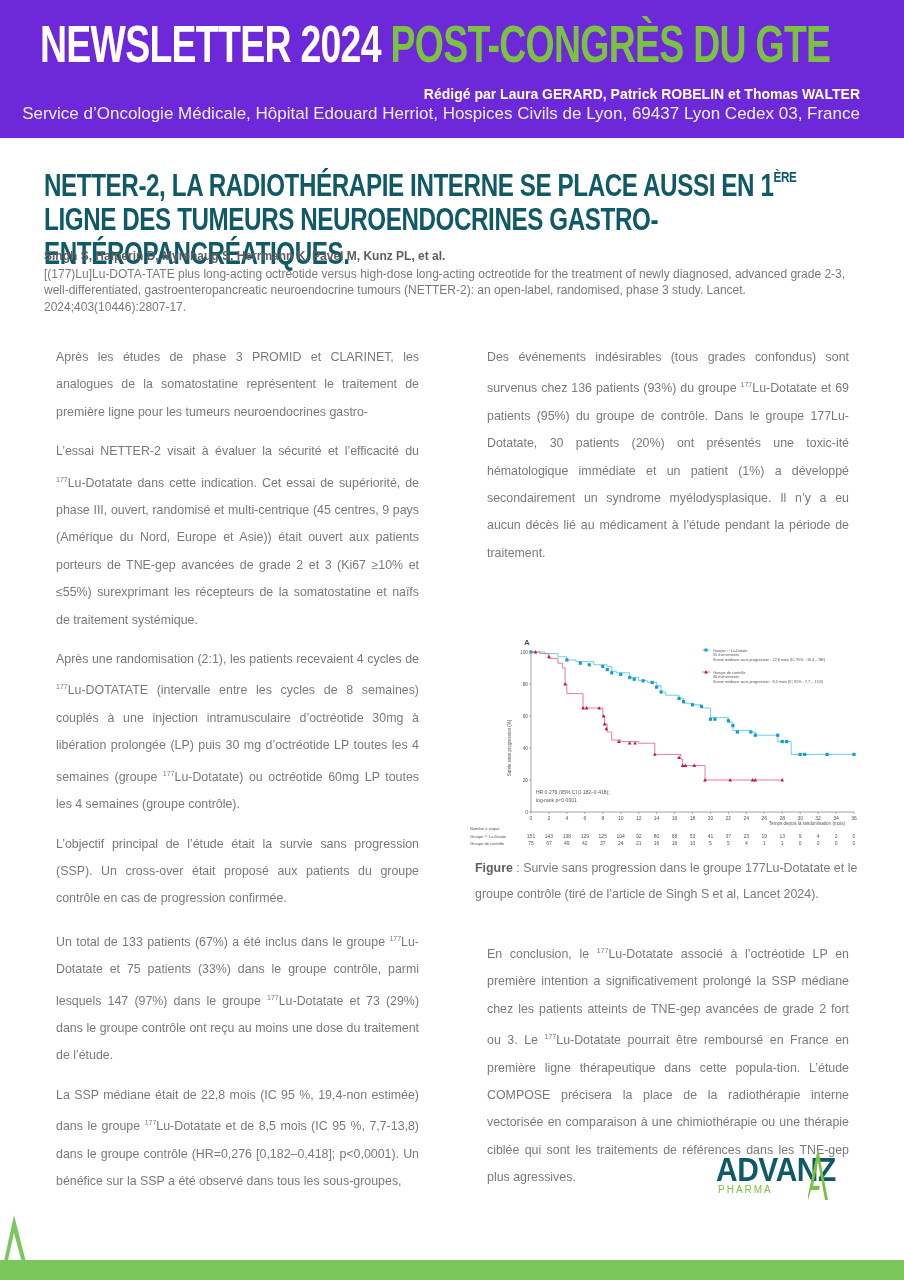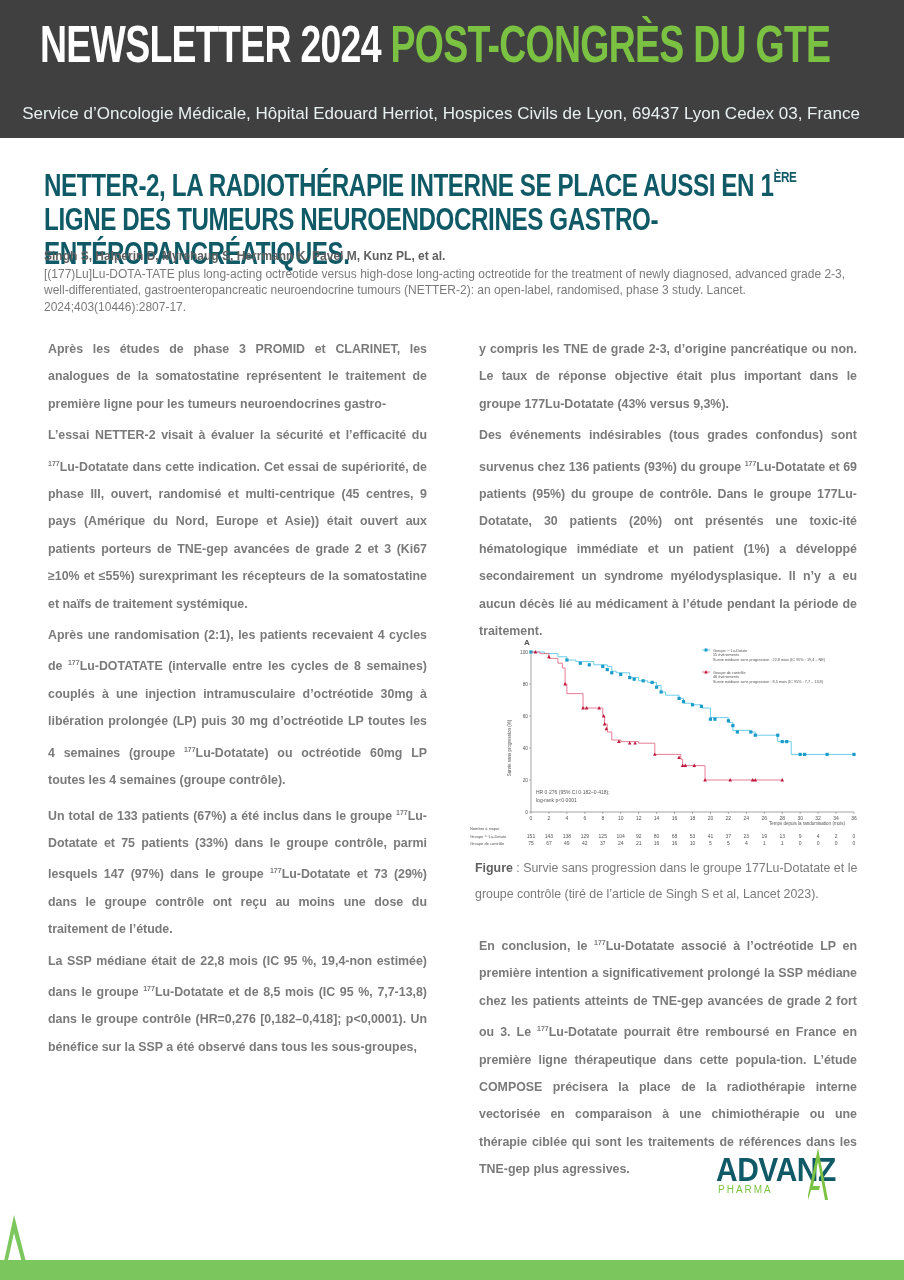--- a/index.html
+++ b/index.html
@@ -1,35 +1,35 @@
 <!DOCTYPE html>
 <html><head>
 <meta charset="utf-8">
 <style>
   * { box-sizing: border-box; margin: 0; padding: 0; }
   html, body { width: 904px; height: 1280px; background: #fff; overflow: hidden; }
   body { position: relative; font-family: "Liberation Sans", sans-serif; color: #707070; }
 
-  .header { position: absolute; left: 0; top: 0; width: 904px; height: 138px; background: #404040; }
+  .header { position: absolute; left: 0; top: 0; width: 904px; height: 138px; background: #6d28d9; }
   .header-title { position: absolute; left: 40px; top: 18px; font-family: "Liberation Sans", sans-serif; font-weight: 700;
     font-size: 52px; letter-spacing: -1px; transform: scaleX(0.72); transform-origin: left top; white-space: nowrap; line-height: 1; }
   .header-title .w { color: #ffffff; }
   .header-title .g { color: #7cc242; }
   .authors { position: absolute; right: 44px; top: 86px; color: #fff; font-weight: 700; font-size: 14px; }
   .affil { position: absolute; right: 44px; top: 104px; color: #e8f0f1; font-size: 17px; }
 
   .article-title { position: absolute; left: 44px; top: 160px; width: 830px; color: #0f5a66; font-weight: 700;
     font-size: 31px; line-height: 34px; letter-spacing: -0.5px; transform: scaleX(0.78); transform-origin: left top; width: 1064px; }
   .article-title sup { font-size: 15px; vertical-align: 14px; }
 
   .ref { position: absolute; left: 44px; top: 248px; width: 818px; font-size: 12px; line-height: 16.5px; color: #7a7a7a; }
   .ref .ref-authors { font-weight: 700; color: #606060; display: block; margin-bottom: 1px; }
 
   .col { position: absolute; font-size: 12.4px; line-height: 27.4px; color: #7a7a7a; text-align: justify; }
-  .col p { margin: 4px; font-weight: bold; }
+  .col p { margin: 12px; }
   .col sup { font-size: 7px; vertical-align: 5px; }
   .col-left { left: 44px; top: 332px; width: 387px; }
   .col-right-top { left: 475px; top: 332px; width: 386px; }
   .col-right-bottom { left: 475px; top: 925px; width: 386px; }
 
   .chart { position: absolute; left: 470px; top: 632px; width: 400px; height: 218px; }
   .chart svg { width: 400px; height: 218px; display: block; }
   .chart text { font-family: "Liberation Sans", sans-serif; fill: #555; }
 
   .caption { position: absolute; left: 475px; top: 855px; width: 390px; font-size: 12.4px; line-height: 26px; color: #7a7a7a; }
@@ -43,40 +43,41 @@
   .logo-sub { position: absolute; left: 2px; top: 37px; font-size: 10px; color: #7cc242; letter-spacing: 2px; line-height: 1; }
 </style>
 </head>
 <body>
 
 <div class="header">
   <div class="header-title">
     <span class="w">NEWSLETTER 2024</span>
     <span class="g">POST-CONGRÈS DU GTE</span>
   </div>
+  <div class="authors">Rédigé par Laura GERARD, Patrick ROBELIN et Thomas WALTER</div>
   <div class="affil">Service d’Oncologie Médicale, Hôpital Edouard Herriot, Hospices Civils de Lyon, 69437 Lyon Cedex 03, France</div>
 </div>
 
 <h1 class="article-title"><span>NETTER-2, LA RADIOTHÉRAPIE INTERNE SE PLACE AUSSI EN 1</span><sup>ÈRE</sup><span> LIGNE DES TUMEURS NEUROENDOCRINES GASTRO-ENTÉROPANCRÉATIQUES.</span></h1>
 
 <div class="ref">
   <span class="ref-authors">Singh S, Halperin D, Myrehaug S, Herrmann K, Pavel M, Kunz PL, et al.</span>
   <span>[(177)Lu]Lu-DOTA-TATE plus long-acting octreotide versus high-dose long-acting octreotide for the treatment of newly diagnosed, advanced grade 2-3, well-differentiated, gastroenteropancreatic neuroendocrine tumours (NETTER-2): an open-label, randomised, phase 3 study. Lancet. 2024;403(10446):2807-17.</span>
 </div>
 
 <div class="col col-left">
   <p style="text-align:justify;"><span>Après les études de phase 3 PROMID et CLARINET, les analogues de la somatostatine représentent le traitement de première ligne pour les tumeurs neuroendocrines gastro-</span></p>
   <p><span>L’essai NETTER-2 visait à évaluer la sécurité et l’efficacité du </span><sup>177</sup><span>Lu-Dotatate dans cette indication. Cet essai de supériorité, de phase III, ouvert, randomisé et multi-centrique (45 centres, 9 pays (Amérique du Nord, Europe et Asie)) était ouvert aux patients porteurs de TNE-gep avancées de grade 2 et 3 (Ki67 ≥10% et ≤55%) surexprimant les récepteurs de la somatostatine et naïfs de traitement systémique.</span></p>
   <p><span>Après une randomisation (2:1), les patients recevaient 4 cycles de </span><sup>177</sup><span>Lu-DOTATATE (intervalle entre les cycles de 8 semaines) couplés à une injection intramusculaire d’octréotide 30mg à libération prolongée (LP) puis 30 mg d’octréotide LP toutes les 4 semaines (groupe </span><sup>177</sup><span>Lu-Dotatate) ou octréotide 60mg LP toutes les 4 semaines (groupe contrôle).</span></p>
+  <p>L’objectif principal de l’étude était la survie sans progression (SSP). Un cross-over était proposé aux patients du groupe contrôle en cas de progression confirmée.</p>
   <p><span>Un total de 133 patients (67%) a été inclus dans le groupe </span><sup>177</sup><span>Lu-Dotatate et 75 patients (33%) dans le groupe contrôle, parmi lesquels 147 (97%) dans le groupe </span><sup>177</sup><span>Lu-Dotatate et 73 (29%) dans le groupe contrôle ont reçu au moins une dose du traitement de l’étude.</span></p>
   <p><span>La SSP médiane était de 22,8 mois (IC 95 %, 19,4-non estimée) dans le groupe </span><sup>177</sup><span>Lu-Dotatate et de 8,5 mois (IC 95 %, 7,7-13,8) dans le groupe contrôle (HR=0,276 [0,182–0,418]; p&lt;0,0001). Un bénéfice sur la SSP a été observé dans tous les sous-groupes,</span></p>
 </div>
 
 <div class="col col-right-top">
-  <p>y compris les TNE de grade 2-3, d’origine pancréatique ou non. Le taux de réponse objective était plus important dans le groupe 177Lu-Dotatate (43% versus 9,3%).</p>
   <p><span>Des événements indésirables (tous grades confondus) sont survenus chez 136 patients (93%) du groupe </span><sup>177</sup><span>Lu-Dotatate et 69 patients (95%) du groupe de contrôle. Dans le groupe 177Lu-Dotatate, 30 patients (20%) ont présentés une toxic-ité hématologique immédiate et un patient (1%) a développé secondairement un syndrome myélodysplasique. Il n’y a eu aucun décès lié au médicament à l’étude pendant la période de traitement.</span></p>
 </div>
 
 <div class="chart">
   <svg id="km-svg" viewBox="0 0 400 218" xmlns="http://www.w3.org/2000/svg">
     <text id="panel-label" x="54" y="13" font-size="8" font-weight="700">A</text>
     <g id="y-axis">
         <line x1="61" y1="20" x2="61" y2="180" stroke="#666" stroke-width="0.6"></line>
         <line x1="59" y1="180" x2="61" y2="180" stroke="#666" stroke-width="0.5"></line>
         <text x="58" y="181.6" font-size="4.8" text-anchor="end">0</text>
@@ -245,21 +246,21 @@
         <text x="294.27777777777777" y="213" font-size="5" text-anchor="middle">1</text>
         <text x="312.22222222222223" y="213" font-size="5" text-anchor="middle">1</text>
         <text x="330.1666666666667" y="213" font-size="5" text-anchor="middle">0</text>
         <text x="348.1111111111111" y="213" font-size="5" text-anchor="middle">0</text>
         <text x="366.05555555555554" y="213" font-size="5" text-anchor="middle">0</text>
         <text x="384" y="213" font-size="5" text-anchor="middle">0</text>
       </g>
   </svg>
 </div>
 
-<div class="caption"><b>Figure</b><span> : Survie sans progression dans le groupe 177Lu-Dotatate et le groupe contrôle (tiré de l’article de Singh S et al, Lancet 2023).</span></div>
+<div class="caption"><b>Figure</b><span> : Survie sans progression dans le groupe 177Lu-Dotatate et le groupe contrôle (tiré de l’article de Singh S et al, Lancet 2024).</span></div>
 
 <div class="col col-right-bottom">
   <p><span>En conclusion, le </span><sup>177</sup><span>Lu-Dotatate associé à l’octréotide LP en première intention a significativement prolongé la SSP médiane chez les patients atteints de TNE-gep avancées de grade 2 fort ou 3. Le </span><sup>177</sup><span>Lu-Dotatate pourrait être remboursé en France en première ligne thérapeutique dans cette popula-tion. L’étude COMPOSE précisera la place de la radiothérapie interne vectorisée en comparaison à une chimiothérapie ou une thérapie ciblée qui sont les traitements de références dans les TNE-gep plus agressives.</span></p>
 </div>
 
 <div class="logo">
   <div class="logo-word">ADVANZ</div>
   <svg style="position:absolute;left:92px;top:0;width:20px;height:52px;" viewBox="0 0 20 52">
     <polygon points="10,0 20,52 17,52 10,14 5,38 12,38 11,42 3,42 0,52 -1,52" fill="#7cc242"></polygon>
   </svg>

